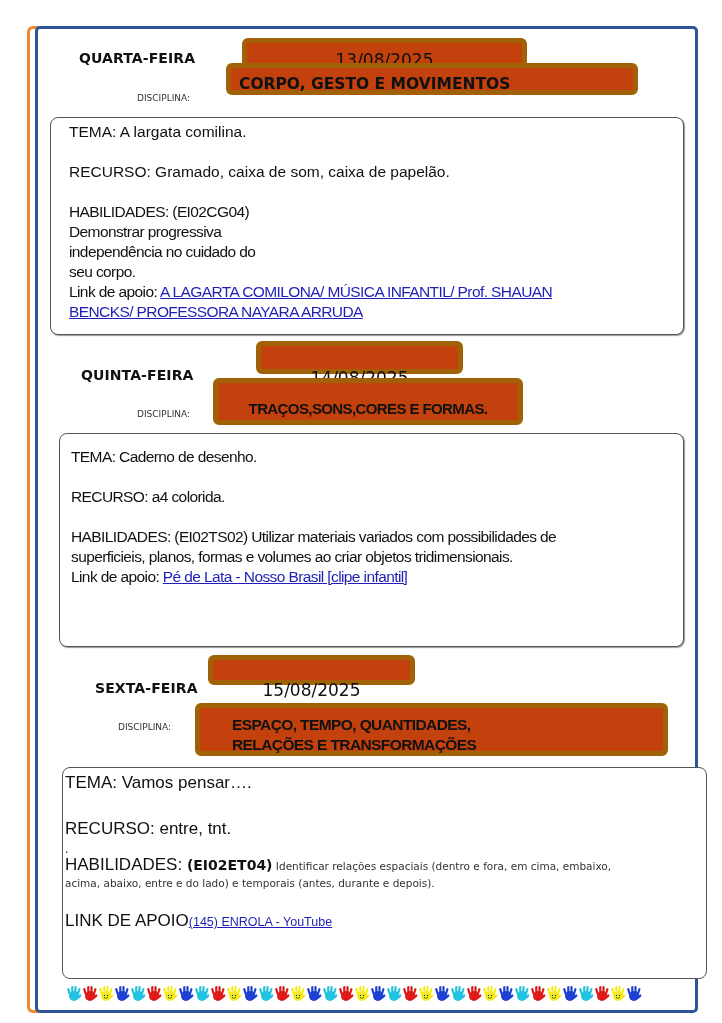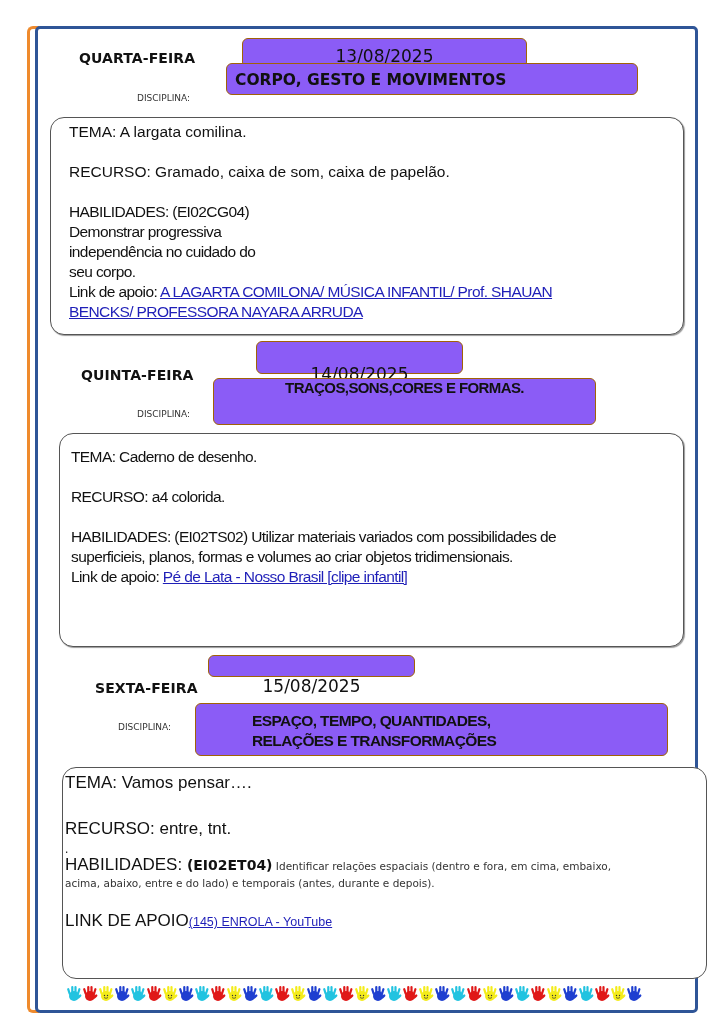--- a/index.html
+++ b/index.html
@@ -6,25 +6,25 @@
   html, body { width: 722px; height: 1023px; background: #ffffff; overflow: hidden; }
   body { position: relative; font-family: "Liberation Sans", sans-serif; color: #111; }
 
   .orange-line { position: absolute; left: 27px; top: 26px; width: 12px; height: 987px;
     border-left: 3px solid #ef8a2c; border-top: 3px solid #ef8a2c; border-bottom: 3px solid #ef8a2c; border-radius: 6px 0 0 6px; }
   .blue-frame { position: absolute; left: 35px; top: 26px; width: 663px; height: 987px;
     border: 3px solid #2f5597; border-radius: 5px; }
 
   .day-label { position: absolute; font-family: "DejaVu Sans", sans-serif; font-weight: bold; font-size: 14px; color: #111; letter-spacing: 0.1px; }
   .disc-label { position: absolute; font-family: "DejaVu Sans", sans-serif; font-size: 9px; color: #333; }
-  .pill { position: absolute; border: 1px solid #a16207; border-radius: 6px; background: #8b5cf6; }
+  .pill { position: absolute; border: 5px solid #a16207; border-radius: 6px; background: #c2410c; }
   .date-pill { font-family: "DejaVu Sans", sans-serif; font-size: 17px; text-align: center; color: #111; }
   .subject-pill { font-weight: bold; color: #111; }
 
-  .content-box { position: absolute; border: 1px solid #555; border-radius: 14px; background: #fff; box-shadow: 1px 1px 1px #999; font-size: 15.5px; line-height: 20px; }
+  .content-box { position: absolute; border: 1px solid #555; border-radius: 8px; background: #fff; box-shadow: 1px 1px 1px #999; font-size: 15.5px; line-height: 20px; }
   .content-box p { margin: 0; white-space: nowrap; }
   .gap { height: 20px; }
   a.link { color: #1f1fb8; text-decoration: underline; }
   .cond { letter-spacing: -0.6px; }
 
   .hands { position: absolute; left: 66px; top: 985px; height: 20px; display: flex; gap: 0; }
 </style>
 </head>
 <body>
 
@@ -57,21 +57,21 @@
       <a class="link" href="#">BENCKS/ PROFESSORA NAYARA ARRUDA</a>
     </p>
   </div>
 </section>
 
 <section>
   <div class="pill date-pill" style="left:216px; top:341px; width:207px; height:33px; padding-top:22px;margin-left:40px;">
     <span>14/08/2025</span>
   </div>
   <div class="day-label" style="left:81px; top:367px;">QUINTA-FEIRA</div>
-  <div class="pill subject-pill" style="left:213px; top:378px; width:383px; height:47px; text-align:center; font-family:'Liberation Sans',sans-serif; font-size:15px;">
+  <div class="pill subject-pill" style="left:213px; top:378px; width:310px; height:47px; padding-top:17px; text-align:center; font-family:'Liberation Sans',sans-serif; font-size:15px;">
     <span class="cond">TRAÇOS,SONS,CORES E FORMAS.</span>
   </div>
   <div class="disc-label" style="left:137px; top:409px;">DISCIPLINA:</div>
 
   <div class="content-box" style="left:59px; top:433px; width:625px; height:214px; padding:13px 0 0 11px;">
     <p class="cond">TEMA: Caderno de desenho.</p>
     <div class="gap"></div>
     <p class="cond">RECURSO: a4 colorida.</p>
     <div class="gap"></div>
     <p class="cond">HABILIDADES: (EI02TS02) Utilizar materiais variados com possibilidades de</p>
@@ -81,21 +81,21 @@
     </p>
   </div>
 </section>
 
 <section>
   <div class="pill date-pill" style="left:208px; top:655px; width:207px; height:17px; padding-top:20px;">
     <span>15/08/2025</span>
   </div>
   <div class="day-label" style="left:95px; top:680px;">SEXTA-FEIRA</div>
   <div class="disc-label" style="left:118px; top:722px;">DISCIPLINA:</div>
-  <div class="pill subject-pill" style="left:195px; top:703px; width:473px; height:53px; padding:7px 0 0 56px; font-family:'Liberation Sans',sans-serif; font-size:15.5px; line-height:20px;">
+  <div class="pill subject-pill" style="left:195px; top:703px; width:473px; height:53px; padding:7px 0 0 32px; font-family:'Liberation Sans',sans-serif; font-size:15.5px; line-height:20px;">
     <div class="cond">ESPAÇO, TEMPO, QUANTIDADES,</div>
     <div class="cond">RELAÇÕES E TRANSFORMAÇÕES</div>
   </div>
 
   <div class="content-box" style="left:62px; top:767px; width:645px; height:212px; padding:4px 0 0 2px; box-shadow:none;">
     <p style="font-size:17px; line-height:22px;">TEMA:  Vamos pensar….</p>
     <div style="height:24px;"></div>
     <p style="font-size:17px; line-height:22px;">RECURSO:  entre, tnt.</p>
     <p style="font-size:12px; line-height:14px; margin-top:2px;">.</p>
     <p style="line-height:18px;">

